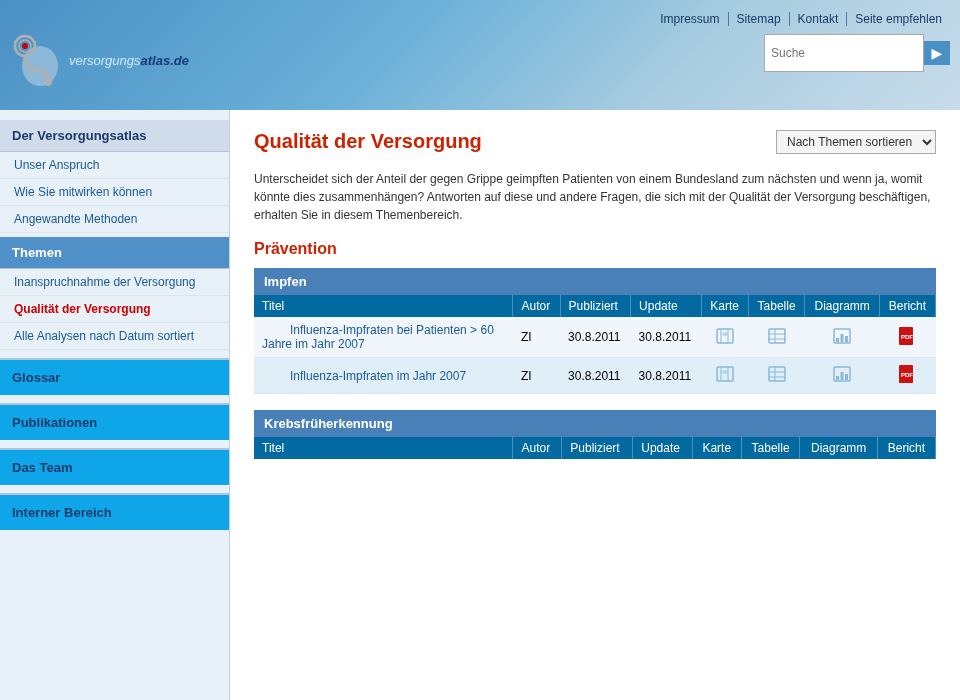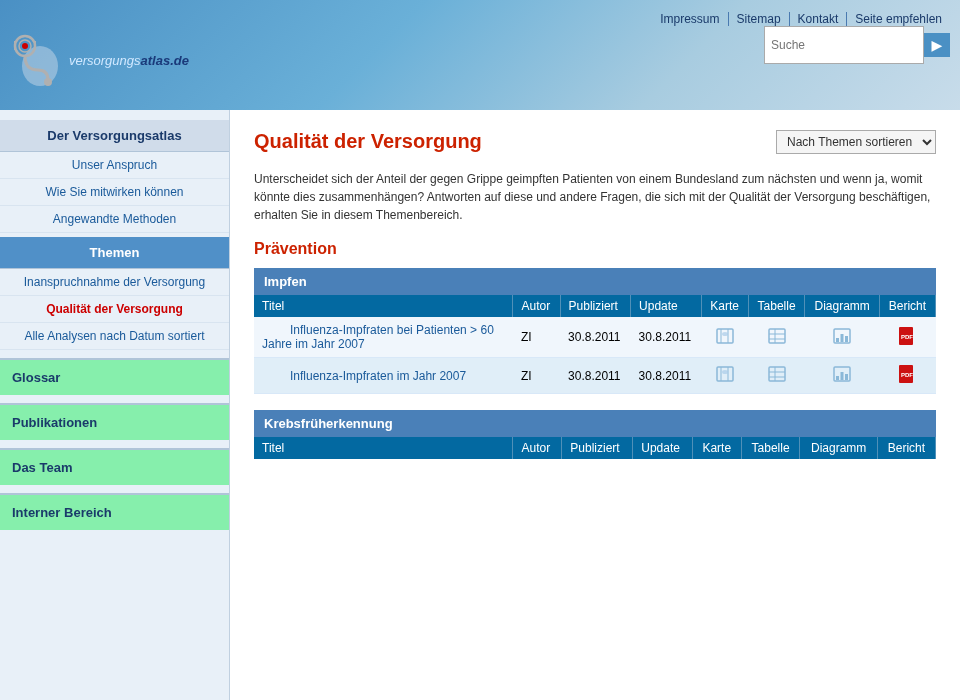--- a/index.html
+++ b/index.html
@@ -25,20 +25,21 @@
       flex: 1;
       display: flex;
       flex-direction: column;
       align-items: flex-end;
       padding-right: 10px;
     }
     .top-nav {
       display: flex;
       align-items: center;
       gap: 0;
+      margin-bottom: 8px;
       margin-top: 4px;
     }
     .top-nav a {
       color: #1a3a6a;
       text-decoration: none;
       font-size: 12px;
       padding: 0 8px;
       border-right: 1px solid #4a7ab0;
     }
     .top-nav a:last-child { border-right: none; }
@@ -77,21 +78,20 @@
     
     .sidebar {
       width: 230px;
       background: #e8f0f8;
       border-right: 1px solid #c0d0e0;
       padding: 10px 0;
       flex-shrink: 0;
     }
     .sidebar-section {
       margin-bottom: 4px;
-      text-align: center;
     }
     .sidebar-title {
       background: #d0dcea;
       padding: 8px 12px;
       font-weight: bold;
       font-size: 13px;
       color: #1a3a6a;
       cursor: pointer;
       border-bottom: 1px solid #b0c4d8;
     }
@@ -101,21 +101,21 @@
     }
     .sidebar-item {
       padding: 6px 14px;
       color: #1a5a9a;
       cursor: pointer;
       font-size: 12px;
       border-bottom: 1px solid #d8e4f0;
     }
     .sidebar-item.active-link { color: #cc0000; font-weight: bold; }
     .sidebar-standalone {
-      background: #86efac;
+      background: #0ea5e9;
       padding: 10px 12px;
       margin-top: 8px;
       font-weight: bold;
       font-size: 13px;
       color: #1a3a6a;
       cursor: pointer;
       border-top: 2px solid #b0c4d8;
     }
 
     

